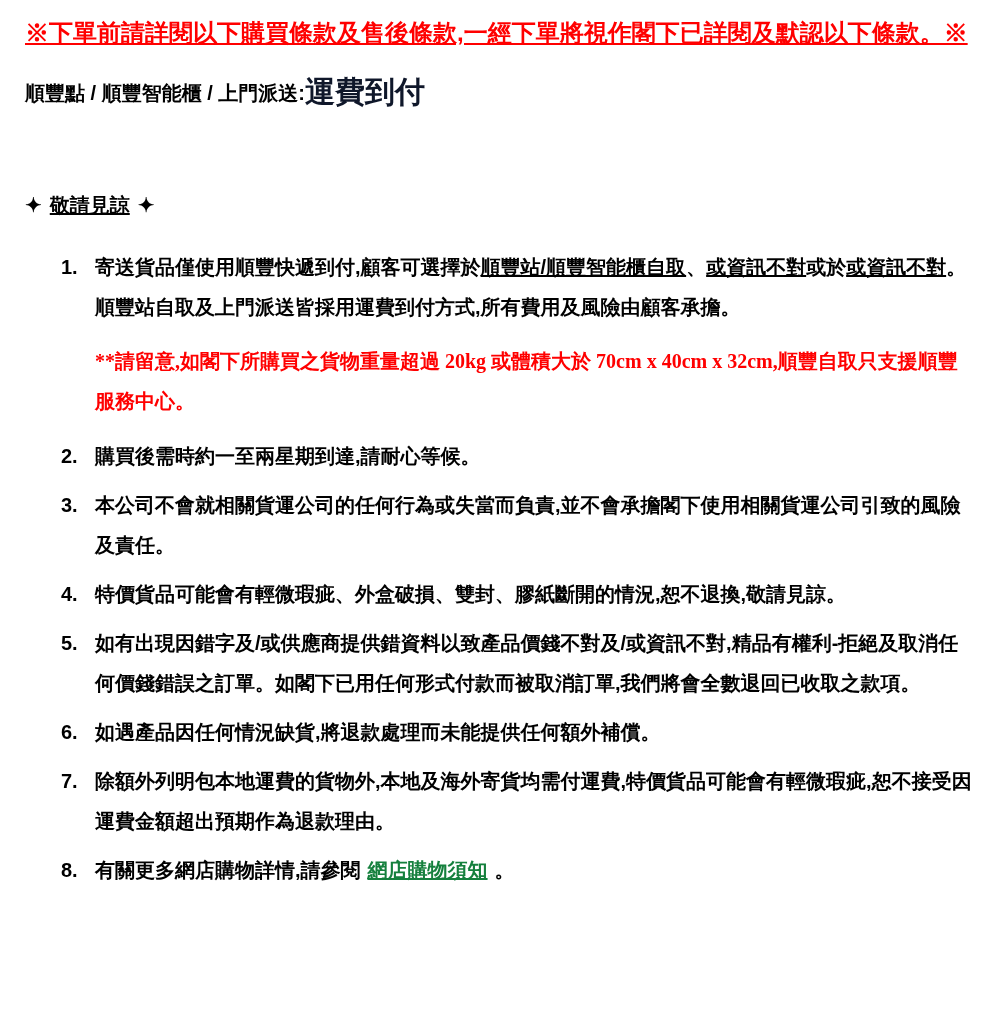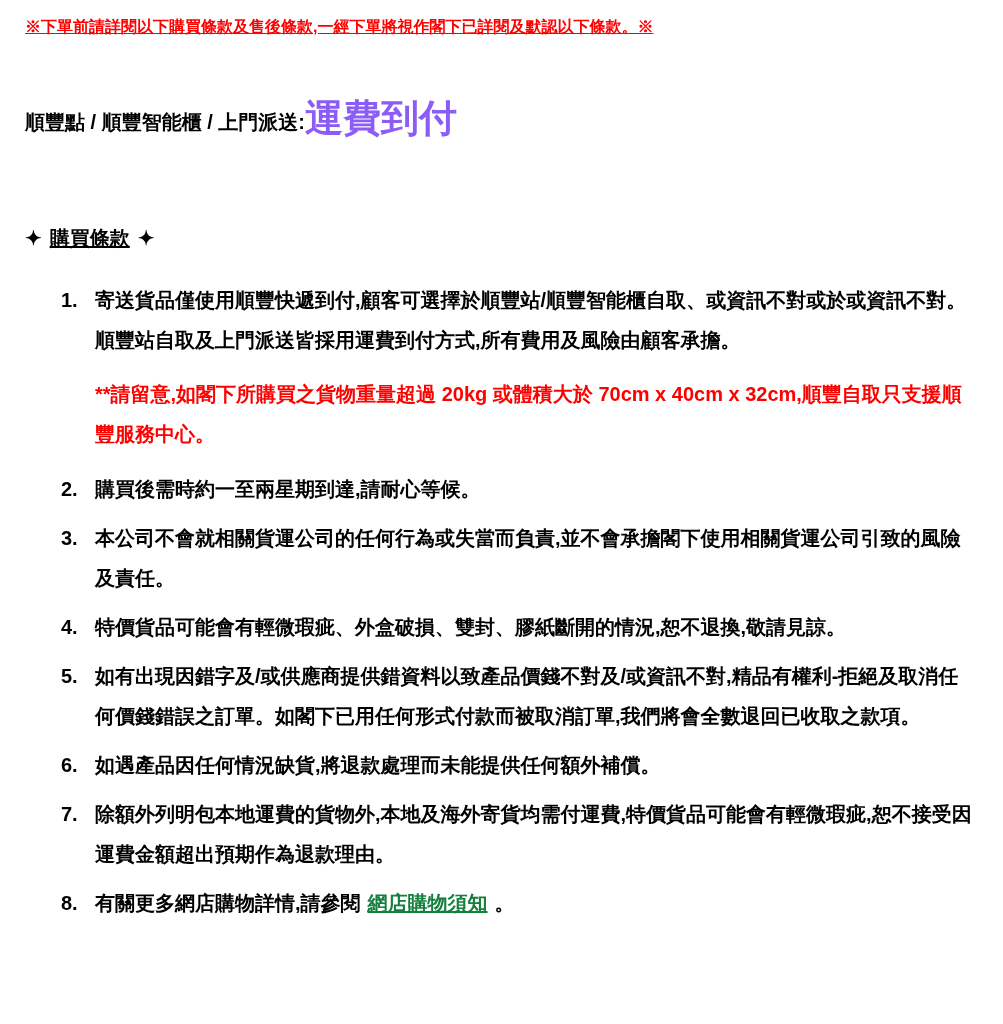--- a/index.html
+++ b/index.html
@@ -6,67 +6,68 @@
   html, body { margin: 0; padding: 0; background: #ffffff; }
   body { font-family: "Liberation Sans", sans-serif; color: #000; }
   .page {
     width: 1003px;
     min-height: 1024px;
     padding: 16px 30px 24px 25px;
     background: #fff;
   }
   .notice {
     color: #ff0000;
-    font-size: 16px;
+    font-size: 24px;
     font-weight: 700;
     text-decoration: underline;
-    margin: 0 0 52px 0;
+    margin: 0 0 19px 0;
     line-height: 1.4;
   }
   .section-heading {
     font-size: 20px;
     font-weight: 700;
     margin: 0 0 28px 0;
   }
   .section-heading .star { margin-right: 8px; }
   .section-heading .star:last-child { margin-right: 0; margin-left: 8px; }
   .section-heading .ht { text-decoration: underline; }
   .ship-line {
     font-size: 20px;
     font-weight: 700;
     margin: 0 0 20px 0;
     line-height: 1.5;
   }
   .cod {
-    color: #8b5cf6;
-    font-size: 38px;
+    color: #0f172a;
+    font-size: 30px;
     font-weight: 700;
     vertical-align: -2px;
   }
   .pickup-line {
     font-size: 20px;
     font-weight: 700;
     margin: 0 0 0 0;
   }
   .terms-gap { height: 58px; }
   .terms-list { margin: 0; padding: 0; list-style: none; }
   .term-item {
     display: flex;
     margin: 0 0 9px 36px;
     font-size: 20px;
     font-weight: 700;
     line-height: 2.0;
   }
   .term-num { width: 34px; flex: none; }
   .term-body { flex: 1; }
   .term-text { margin: 0; }
-  .u { }
+  .u { text-decoration: underline; }
   .note {
     color: #ff0000;
     margin: 14px 0 6px 0;
+    font-family: Liberation Serif, serif;
   }
   .link {
     color: #15803d;
     text-decoration: underline;
     cursor: pointer;
     margin: 0 7px;
   }
 </style>
 </head>
 <body>
@@ -74,21 +75,21 @@
 <div class="page">
 
   <p class="notice">※下單前請詳閱以下購買條款及售後條款,一經下單將視作閣下已詳閱及默認以下條款。※</p>
 
 
   <p class="ship-line"><span>順豐點 / 順豐智能櫃 / 上門派送:</span><span class="cod">運費到付</span></p>
 
 
   <div class="terms-gap"></div>
 
-  <div class="section-heading"><span class="star">✦</span><span class="ht">購買條款</span><span class="star">✦</span></div>
+  <div class="section-heading"><span class="star">✦</span><span class="ht">敬請見諒</span><span class="star">✦</span></div>
 
   <ol class="terms-list">
 
     <li class="term-item">
       <span class="term-num">1.</span>
       <div class="term-body">
         <p class="term-text"><span>寄送貨品僅使用順豐快遞到付,顧客可選擇於</span><span class="u">順豐站/順豐智能櫃自取</span><span>、</span><span class="u">或資訊不對</span><span>或於</span><span class="u">或資訊不對</span><span>。順豐站自取及上門派送皆採用運費到付方式,所有費用及風險由顧客承擔。</span></p>
         <p class="note">**請留意,如閣下所購買之貨物重量超過 20kg 或體積大於 70cm x 40cm x 32cm,順豐自取只支援順豐服務中心。</p>
       </div>
     </li>

